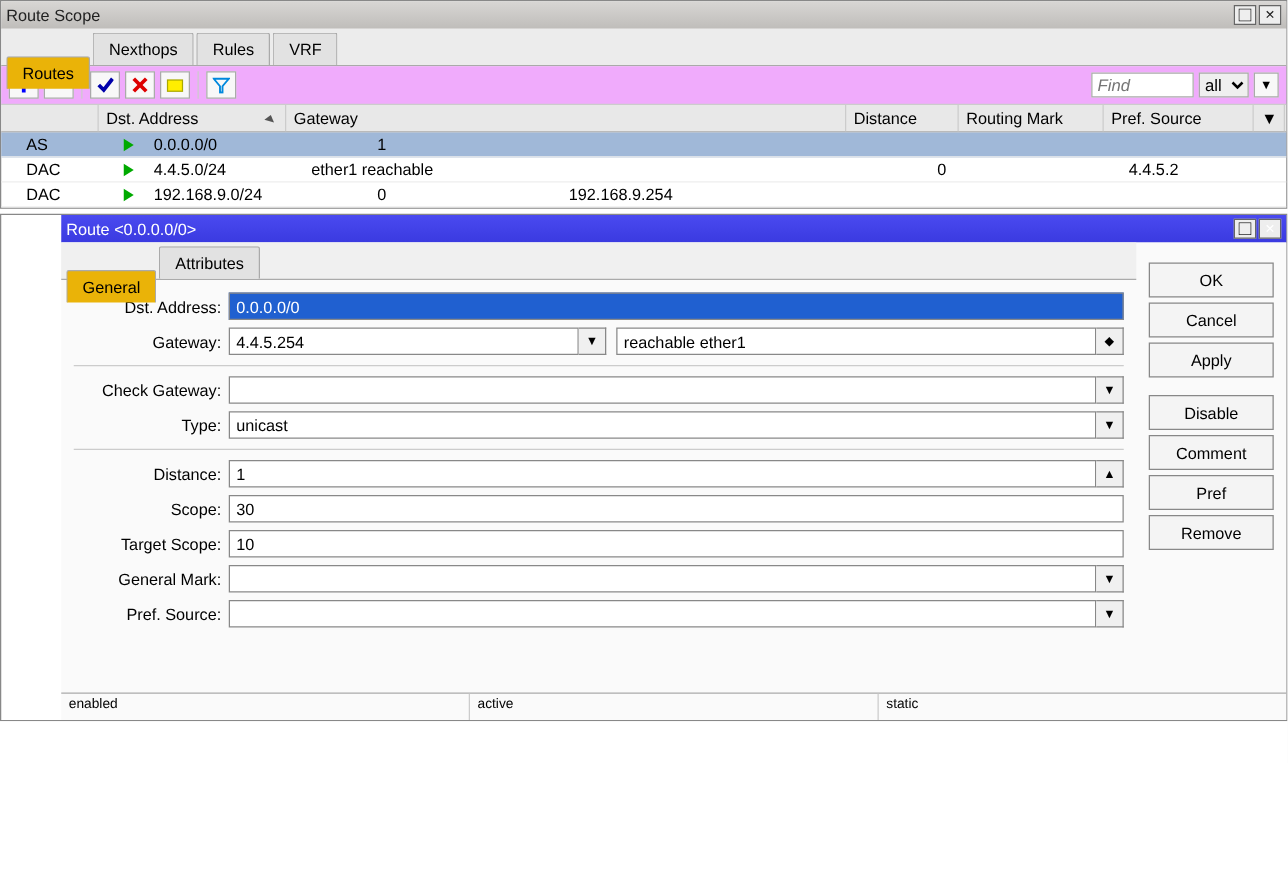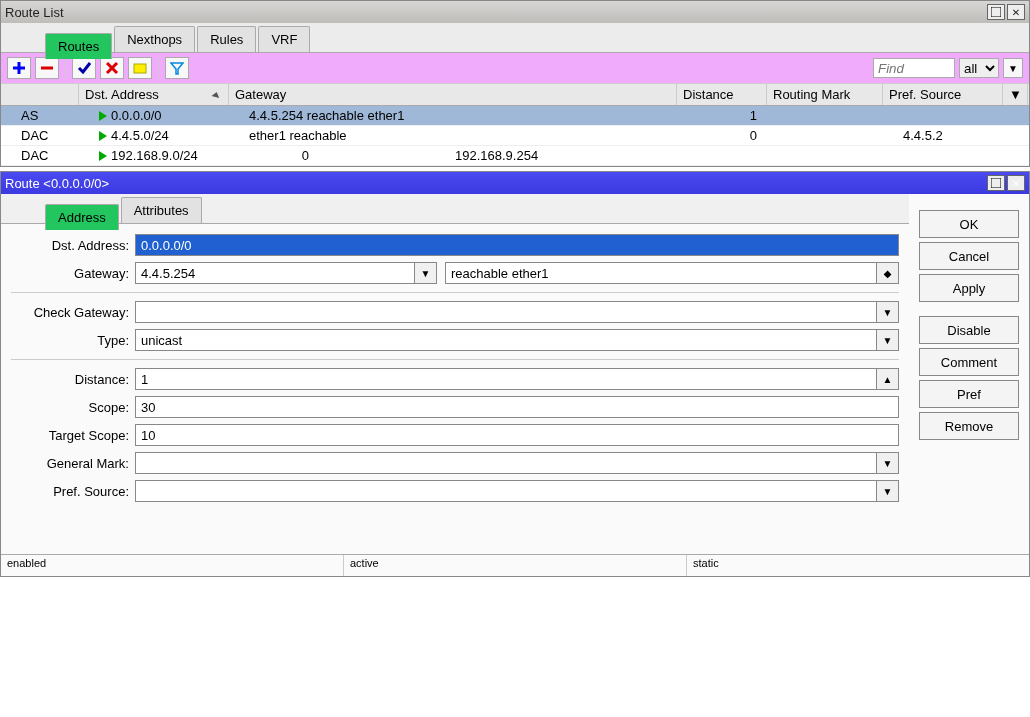--- a/index.html
+++ b/index.html
@@ -8,37 +8,37 @@
 .window { border: 1px solid #888; position: relative; }
 .titlebar { display: flex; align-items: center; justify-content: space-between; padding: 2px 4px; height: 22px; }
 .titlebar.gray { background: linear-gradient(#d8d6d4,#bfbdba); color: #222; }
 .titlebar.blue { background: linear-gradient(#4a4af0,#3a3ae0); color: #fff; }
 .titlebar-text { font-size: 13px; }
 .titlebar-buttons { display: flex; gap: 2px; }
 .wbtn { width: 18px; height: 16px; border: 1px solid #666; background: #eee; display: flex; align-items: center; justify-content: center; font-size: 10px; cursor: pointer; font-family: Arial; }
 
 .tabbar { display: flex; background: #ececec; padding: 3px 4px 0 4px; gap: 2px; border-bottom: 1px solid #aaa; }
 .tab { padding: 5px 12px; border: 1px solid #aaa; border-bottom: none; background: #e2e2e2; cursor: pointer; font-size: 13px; border-radius: 2px 2px 0 0; }
-.tab.active { background: #22c55e; position: relative; top: 7px; margin-left: 40px; }
+.tab.active { background: #eab308; position: relative; top: 19px; }
 
 .toolbar { display: flex; align-items: center; gap: 4px; padding: 4px 6px; background: #f0abfc; border-bottom: 1px solid #ccc; }
 .tbtn { width: 24px; height: 22px; border: 1px solid #aaa; background: #f8f8f8; display: flex; align-items: center; justify-content: center; cursor: pointer; }
 .tsep { width: 1px; height: 22px; background: #ccc; margin: 0 2px; }
 .spacer { flex: 1; }
 .findbox { width: 82px; height: 20px; border: 1px solid #aaa; font-style: italic; color: #999; padding: 0 4px; }
 .allsel { width: 40px; height: 20px; border: 1px solid #aaa; }
 .dropbtn { width: 20px; height: 20px; border: 1px solid #aaa; background: #f8f8f8; display: flex; align-items: center; justify-content: center; cursor: pointer; font-size: 10px; }
 
 .tablehead { display: flex; background: #e8e8e8; border-bottom: 1px solid #aaa; }
 .tablehead .cell { border-right: 1px solid #ccc; padding: 3px 6px; font-size: 13px; }
 .tablerow { display: flex; border-bottom: 1px solid #eee; height: 20px; align-items: center; }
 .tablerow.sel { background: #a0b8d8; }
 .tablerow .cell { padding: 1px 20px; font-size: 13px; white-space: nowrap; overflow: hidden; }
 .c-flag { width: 78px; padding-left: 6px;}
-.c-dst { width: 150px; display:flex; align-items:center; gap:4px;}
+.c-dst { width: 150px; display:flex; align-items:center; gap:16px;}
 .c-gw { width: 448px; }
 .c-dist { width: 90px; text-align: right; padding-right: 10px !important; }
 .c-rm { width: 116px; }
 .c-ps { width: 120px; }
 .c-last { width:25px; text-align:center; }
 .play { display:inline-block; width:0; height:0; border-top:5px solid transparent; border-bottom:5px solid transparent; border-left:8px solid #0a0; }
 
 .sort-indicator { display:inline-block; width:0; height:0; border-left:4px solid transparent; border-right:4px solid transparent; border-bottom:5px solid #555; margin-right:2px; transform: rotate(15deg);}
 
 .detail-body { display: flex; padding: 4px 0; background: #fafafa; }
@@ -59,21 +59,21 @@
 .statusbar .scell { flex:1; border-right:1px solid #ccc; padding: 2px 6px; font-size:11px; }
 .statusbar .scell:last-child { border-right:none; }
 
 svg { display:block; }
 </style>
 </head>
 <body>
 
 <div class="window">
   <div class="titlebar gray">
-    <span class="titlebar-text">Route List</span>
+    <span class="titlebar-text">Route Scope</span>
     <div class="titlebar-buttons">
       <div class="wbtn">
           <svg width="10" height="10">
             <rect x="0" y="0" width="10" height="10" fill="none" stroke="#000"></rect>
           </svg>
         </div>
       <div class="wbtn">✕</div>
     </div>
   </div>
   <div class="tabbar">
@@ -134,21 +134,20 @@
     <div class="cell c-ps">Pref. Source</div>
     <div class="cell c-last">▼</div>
   </div>
   <div>
     <div class="tablerow sel">
       <div class="cell c-flag">AS</div>
       <div class="cell c-dst">
           <span class="play"></span>
           <span>0.0.0.0/0</span>
         </div>
-      <div class="cell c-gw">4.4.5.254 reachable ether1</div>
       <div class="cell c-dist">1</div>
       <div class="cell c-rm"></div>
       <div class="cell c-ps"></div>
     </div>
     <div class="tablerow">
       <div class="cell c-flag">DAC</div>
       <div class="cell c-dst">
           <span class="play"></span>
           <span>4.4.5.0/24</span>
         </div>
@@ -163,37 +162,37 @@
           <span class="play"></span>
           <span>192.168.9.0/24</span>
         </div>
       <div class="cell c-dist">0</div>
       <div class="cell c-rm"></div>
       <div class="cell c-ps">192.168.9.254</div>
     </div>
   </div>
 </div>
 
-<div class="window" style="margin-top:4px;">
+<div class="window" style="margin-top:4px;padding-left:48px;">
   <div class="titlebar blue">
     <span class="titlebar-text">Route &lt;0.0.0.0/0&gt;</span>
     <div class="titlebar-buttons">
       <div class="wbtn">
           <svg width="10" height="10">
             <rect x="0" y="0" width="10" height="10" fill="none" stroke="#000"></rect>
           </svg>
         </div>
       <div class="wbtn">✕</div>
     </div>
   </div>
   <div class="detail-body" style="padding:0; flex-direction:column;">
     <div style="display:flex;">
       <div class="form-area">
         <div class="detail-tabs" style="margin:-6px -10px 10px -10px;">
-          <div class="tab active">Address</div>
+          <div class="tab active">General</div>
           <div class="tab">Attributes</div>
         </div>
 
         <div class="frow">
           <div class="flabel">Dst. Address:</div>
           <input class="finput" style="background: rgb(32, 96, 208); color: rgb(255, 255, 255);" value="0.0.0.0/0">
         </div>
         <div class="frow">
           <div class="flabel">Gateway:</div>
           <input class="finput" style="flex: 0 0 280px;" value="4.4.5.254">

